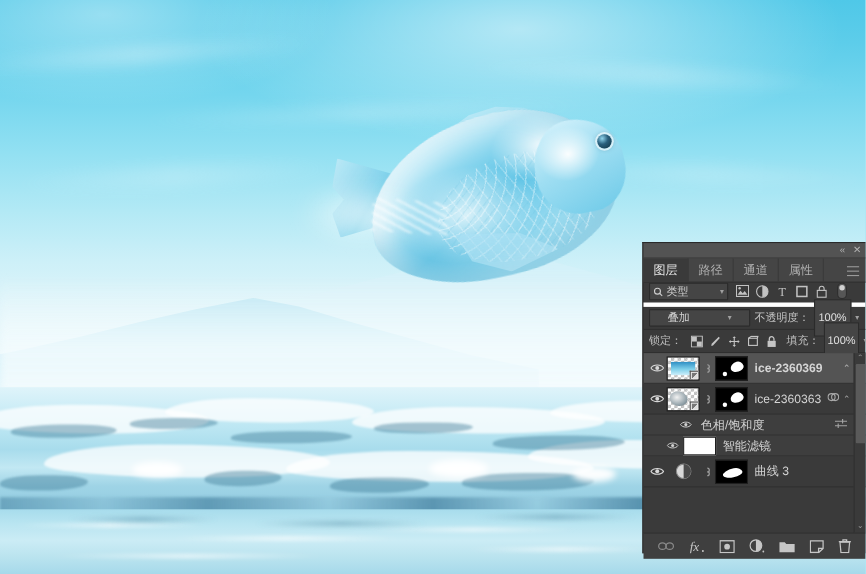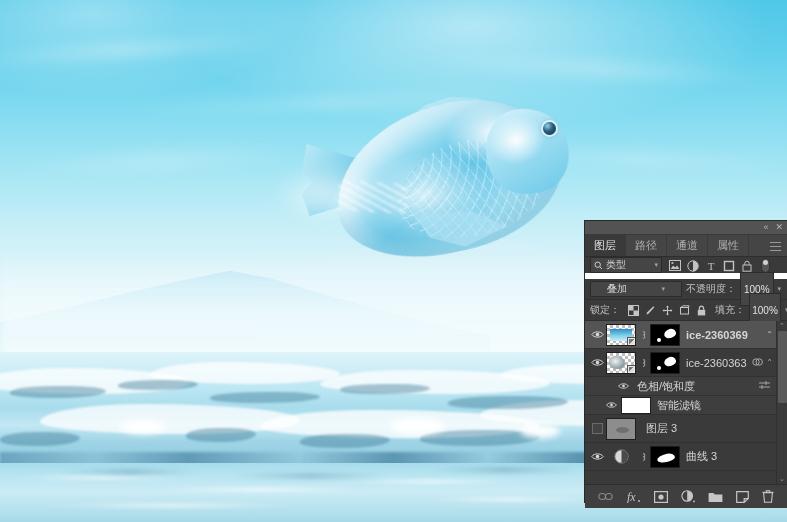--- a/index.html
+++ b/index.html
@@ -222,23 +222,23 @@
   }
   .tab.active { background: #3a3a3a; color: #e2e2e2; }
   .panel-menu {
     position: absolute; right: 6px; top: 7px;
     width: 11px; height: 9px; cursor: pointer;
     display: flex; flex-direction: column; justify-content: space-between;
   }
   .panel-menu i { display: block; height: 1px; background: #9a9a9a; }
 
   .filter-row {
-    height: 22px; display: flex; align-items: flex-end;
+    height: 22px; display: flex; align-items: flex-start;
     padding: 0 5px; gap: 4px;
-    border-bottom: 6px solid #ffffff;
+    border-bottom: 4px solid #ffffff;
   }
   .kind-select {
     width: 72px; height: 16px; background: #454545;
     border: 1px solid #2b2b2b; border-radius: 1px;
     display: flex; align-items: center; padding: 0 3px; gap: 3px;
     cursor: pointer; font-size: 10px; color: #cfcfcf;
   }
   .mini-caret { margin-left: auto; font-size: 7px; color: #a0a0a0; }
   .filter-icons { display: flex; align-items: center; gap: 6px; margin-left: 3px; }
   .ficon { width: 12px; height: 12px; cursor: pointer; position: relative; color: #c2c2c2; }
@@ -647,30 +647,20 @@
           <svg width="11" height="8" viewBox="0 0 11 8">
               <path d="M0.6 4 C2.5 1 8.5 1 10.4 4 C8.5 7 2.5 7 0.6 4 Z" fill="none" stroke="#d0d0d0" stroke-width=".9"></path>
               <circle cx="5.5" cy="4" r="1.4" fill="#d0d0d0"></circle>
             </svg>
         </span>
         <span class="filt-white"></span>
         <span class="sub-name">智能滤镜</span>
       </div>
 
 
-      <div class="layer-row">
-        <span class="eye off-box">
-            <span></span>
-          </span>
-        <span class="thumb">
-          <span style="position:absolute;inset:0;background:#8d8d8d;"></span>
-          <span style="position:absolute;left:9px;top:8px;width:13px;height:6px;background:#6f6f6f;border-radius:50%;"></span>
-        </span>
-        <span class="layer-name" style="margin-left:8px;">图层 3</span>
-      </div>
 
       <div class="layer-row">
         <span class="eye">
           <svg width="13" height="9" viewBox="0 0 13 9">
               <path d="M0.8 4.5 C3 1 10 1 12.2 4.5 C10 8 3 8 0.8 4.5 Z" fill="none" stroke="#d8d8d8" stroke-width="1"></path>
               <circle cx="6.5" cy="4.5" r="1.8" fill="#d8d8d8"></circle>
             </svg>
         </span>
         <span class="thumb" style="width:18px;height:18px;border:none;display:flex;align-items:center;justify-content:center;">
           <svg width="15" height="15" viewBox="0 0 15 15">

